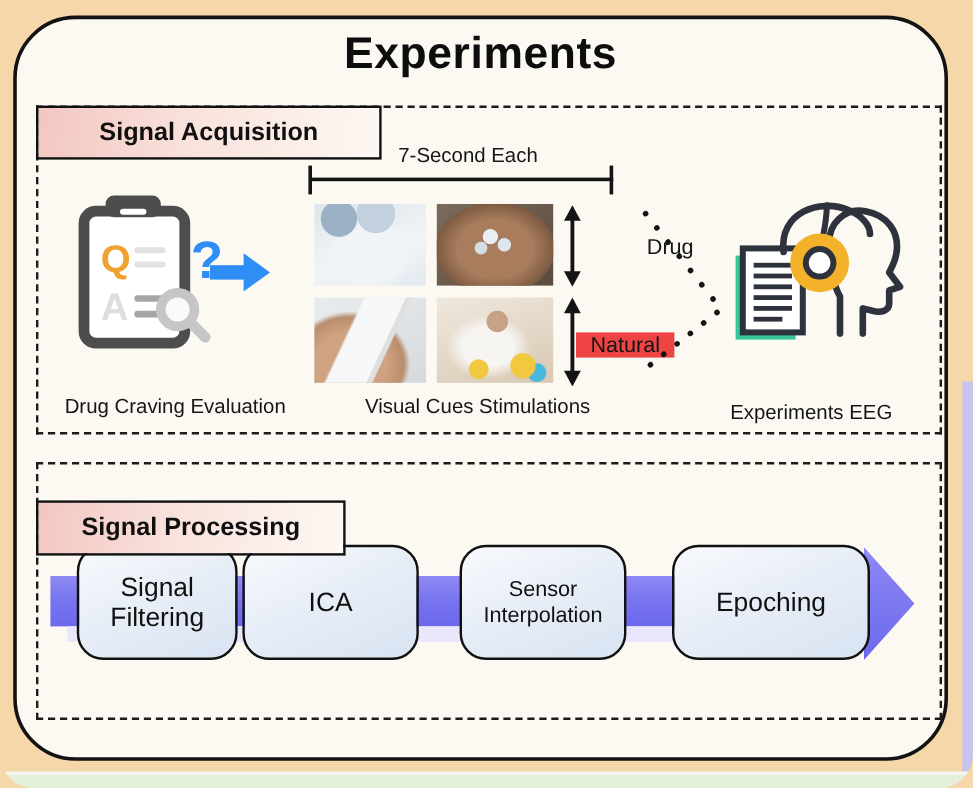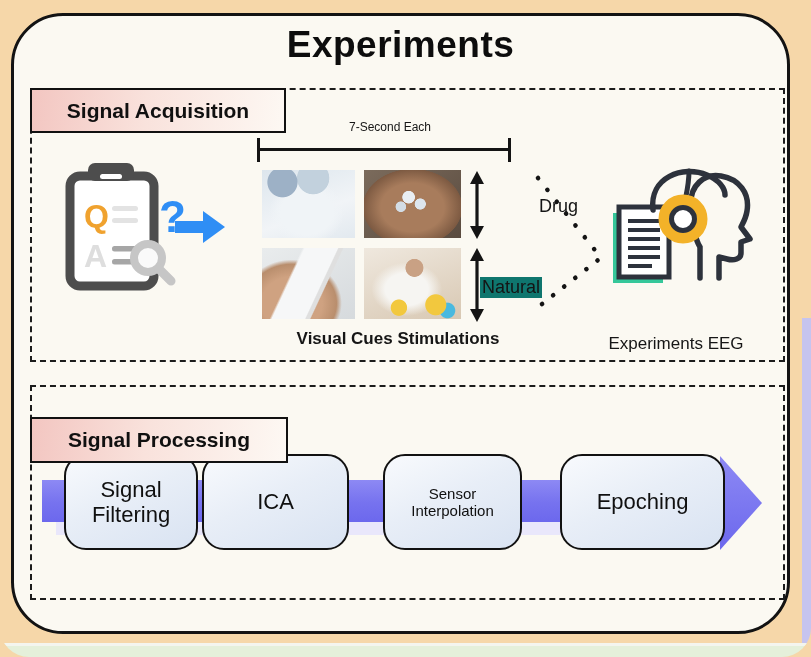--- a/index.html
+++ b/index.html
@@ -14,28 +14,28 @@
   
   .panel{left:11px;top:13px;width:779px;height:621px;background:#fbf9f2;border:3px solid #131313;border-radius:52px;box-sizing:border-box;}
 
   .title{left:11px;top:24px;width:779px;text-align:center;font-size:37px;font-weight:bold;color:#0d0d0d;letter-spacing:.5px;}
 
   .dashed-box{border:2.5px dashed #1c1c1c;box-sizing:border-box;background:transparent;}
   .sec1{left:30px;top:88px;width:755px;height:274px;}
   .sec2{left:30px;top:385px;width:755px;height:215px;}
 
   .sec-label{background:linear-gradient(97deg,#f3c6c1 0%,#f9e2dc 45%,#fdf8f3 100%);border:2.5px solid #111;box-sizing:border-box;display:flex;align-items:center;justify-content:center;font-weight:bold;font-size:21px;color:#101010;z-index:5;}
-  .label1{left:30px;top:88px;width:256px;height:45px;}
+  .label1{left:30px;top:88px;width:288px;height:45px;}
   .label2{left:30px;top:385px;width:258px;height:46px;margin-top:32px;}
 
   
   .bracket-line{left:258px;top:148px;width:253px;height:3px;background:#141414;}
   .tick{width:3px;height:24px;background:#141414;top:138px;}
   .tick-l{left:257px;} .tick-r{left:508px;}
-  .bracket-text{left:295px;top:120px;width:190px;text-align:center;font-size:12px;color:#161616;}
+  .bracket-text{left:295px;top:120px;width:190px;text-align:center;font-size:17px;color:#161616;}
 
   
   .photo{width:93px;height:68px;}
   .ph1{left:262px;top:170px;background:
     radial-gradient(circle at 22% 18%,#9db1c6 0 16%,transparent 17%),
     radial-gradient(circle at 55% 12%,#c2d1dd 0 20%,transparent 21%),
     radial-gradient(ellipse at 48% 62%,#f0f4f7 0 38%,transparent 55%),
     linear-gradient(160deg,#dde6ed 0%,#f1f4f7 60%,#e2e9ef 100%);}
   .ph2{left:364px;top:170px;width:97px;background:
     radial-gradient(circle at 46% 40%,#e9eef3 0 9%,transparent 10%),
@@ -50,35 +50,35 @@
   .ph4{left:364px;top:248px;width:97px;height:71px;background:
     radial-gradient(circle at 36% 84%,#f2c83e 0 9%,transparent 10%),
     radial-gradient(circle at 74% 80%,#f2c83e 0 11%,transparent 12%),
     radial-gradient(circle at 86% 88%,#49b9df 0 7%,transparent 8%),
     radial-gradient(circle at 52% 28%,#c9a184 0 12%,transparent 13%),
     radial-gradient(ellipse at 44% 58%,#f6f5f2 0 28%,transparent 46%),
     linear-gradient(160deg,#efe8de,#d8c8b3);}
 
   .cat-label{font-size:18px;color:#141414;}
   .lab-drug{left:492px;top:196px;margin-left:47px;}
-  .lab-natural{left:480px;top:277px;background:#0f766e;padding:0 2px;}
+  .lab-natural{left:480px;top:277px;background:#ef4444;padding:0 12px;}
 
   .caption{font-size:17px;color:#161616;text-align:center;}
   .cap1{left:35px;top:329px;width:222px;}
-  .cap2{left:290px;top:329px;width:216px;font-weight:bold;}
+  .cap2{left:290px;top:329px;width:216px;}
   .cap3{left:598px;top:334px;width:156px;}
 
   
   .band{left:42px;top:480px;width:680px;height:42px;background:linear-gradient(180deg,#8d89f4 0%,#7672ef 55%,#6c68ed 100%);}
   .band-shadow{left:56px;top:522px;width:648px;height:13px;background:#e9e7fb;}
   .band-head{left:720px;top:456px;width:42px;height:94px;background:linear-gradient(180deg,#8d89f4,#6c68ed);clip-path:polygon(0 0,100% 50%,0 100%);}
   .step{top:454px;height:96px;border:2.5px solid #111;border-radius:22px;box-sizing:border-box;background:linear-gradient(155deg,#f8fafd 0%,#e8eef7 45%,#d9e3f2 100%);display:flex;align-items:center;justify-content:center;text-align:center;font-size:22px;color:#101010;line-height:1.15;padding:4px;}
   .s1{left:64px;width:134px;}
   .s2{left:202px;width:147px;}
-  .s3{left:383px;width:139px;font-size:15px;}
+  .s3{left:383px;width:139px;font-size:18px;}
   .s4{left:560px;width:165px;}
 
   svg{display:block;}
 </style>
 </head>
 <body>
 
 <div class="stage">
 
   <div class="abs strip-right"></div>
@@ -147,20 +147,21 @@
     <rect x="25" y="90" width="32" height="4" fill="#2d323c"></rect>
     <rect x="25" y="99" width="24" height="4" fill="#2d323c"></rect>
     <path d="M 50 45 C 46 12 80 0 104 10 C 116 15 122 23 122 30" fill="none" stroke="#2d323c" stroke-width="5.5" stroke-linecap="round"></path>
     <path d="M 86 6 C 86 18 84 26 82 36" fill="none" stroke="#2d323c" stroke-width="5" stroke-linecap="round"></path>
     <path d="M 88 42 C 86 20 102 8 118 11 C 136 14 147 28 144 46 C 143 53 140 58 138 62 L 147 74 L 138 77 L 138 88 C 138 94 131 96 124 94 L 116 92 L 116 113" fill="none" stroke="#2d323c" stroke-width="5.5" stroke-linejoin="round" stroke-linecap="round"></path>
     <path d="M 90 46 C 90 64 92 74 97 82 L 97 113" fill="none" stroke="#2d323c" stroke-width="5.5" stroke-linecap="round"></path>
     <circle cx="80" cy="54" r="19" fill="#ffffff" stroke="#f3b229" stroke-width="11"></circle>
     <circle cx="80" cy="54" r="11.5" fill="#ffffff" stroke="#2d323c" stroke-width="5"></circle>
   </svg>
 
+  <div class="abs caption cap1">Drug Craving Evaluation</div>
   <div class="abs caption cap2">Visual Cues Stimulations</div>
   <div class="abs caption cap3">Experiments EEG</div>
 
   <div class="abs dashed-box sec2"></div>
   <div class="abs sec-label label2">Signal Processing</div>
 
   <div class="abs band"></div>
   <div class="abs band-shadow"></div>
   <div class="abs band-head"></div>
 

